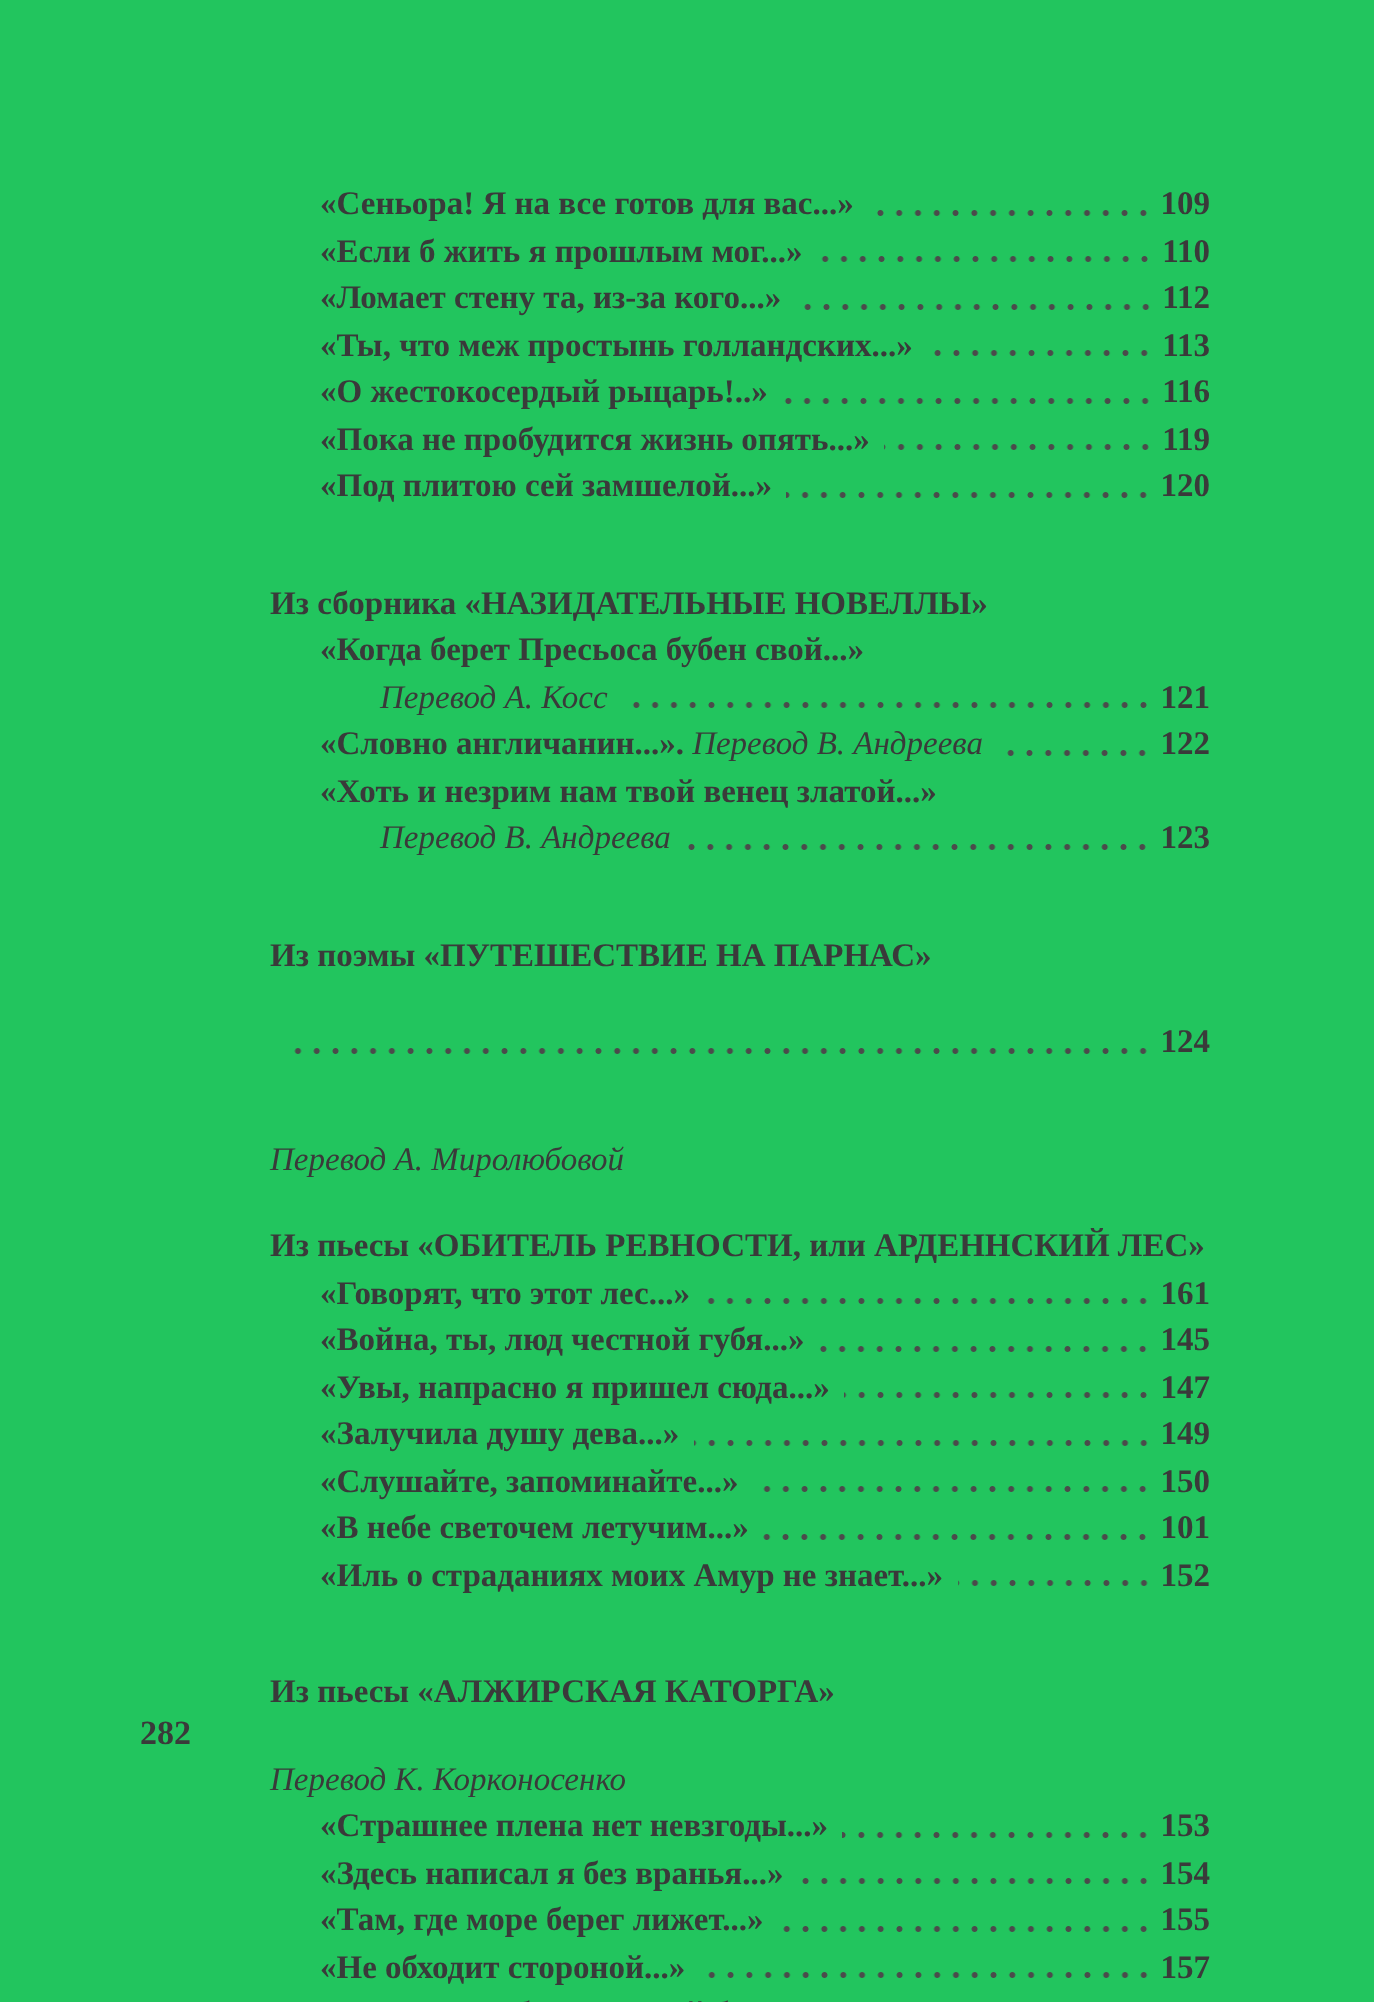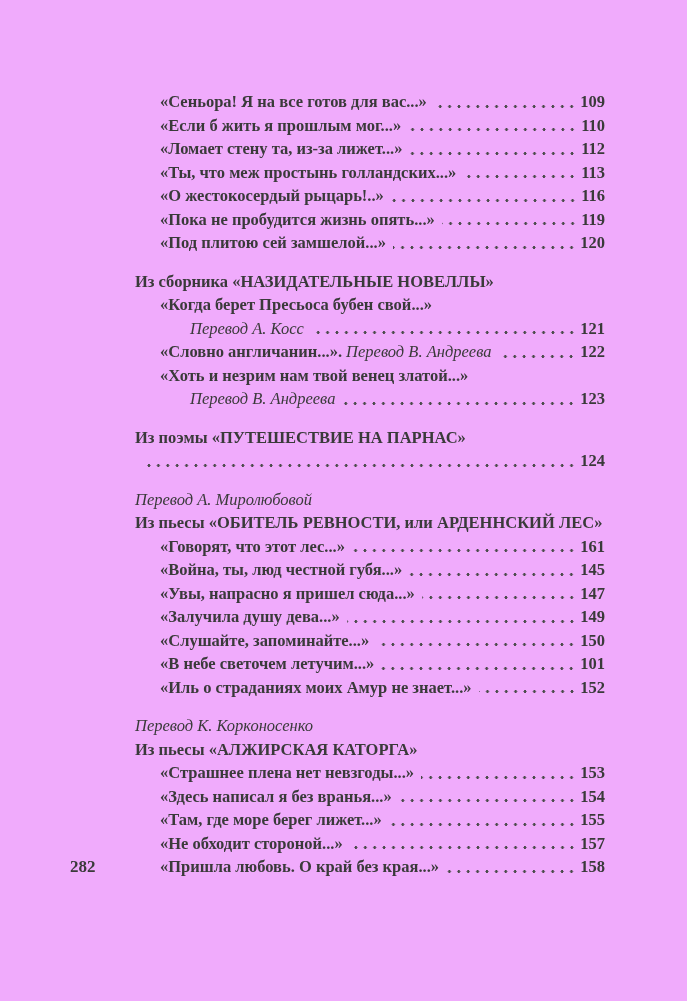--- a/index.html
+++ b/index.html
@@ -2,21 +2,21 @@
 <html><head>
 <meta charset="utf-8">
 <style>
   * { margin: 0; padding: 0; box-sizing: border-box; }
   html, body { width: 687px; height: 1001px; }
   body { background: #fdfdfc; }
   .page {
     position: relative;
     width: 687px;
     height: 1001px;
-    background: #f0abfc;
+    background: #22c55e;
     font-family: "Liberation Serif", "DejaVu Serif", serif;
     color: #3a3a3a;
     overflow: hidden;
   }
   .toc {
     position: absolute;
     left: 135px;
     top: 90px;
     width: 470px;
   }
@@ -25,21 +25,21 @@
     align-items: baseline;
     height: 23.5px;
     line-height: 23.5px;
     font-size: 16.5px;
     white-space: nowrap;
   }
   .row.heading .roman { font-weight: bold; }
   .row.entry .roman { font-weight: bold; }
   .row .italic { font-style: italic; font-weight: normal; }
   .roman + .italic { margin-left: 4px; }
-  .indent-0 { padding-left: 0; }
+  .indent-0 { padding-left: 0; margin-top: 20px; }
   .indent-1 { padding-left: 25px; }
   .indent-2 { padding-left: 55px; }
   .gap { height: 15px; }
   .leader {
     flex: 1 1 12px;
     align-self: flex-end;
     height: 3px;
     margin: 0 4px 6px 7px;
     background-image: radial-gradient(circle at 50% 50%, #4b4b4b 1.25px, rgba(0,0,0,0) 1.7px);
     background-size: 9.4px 3px;
@@ -66,21 +66,21 @@
         <span class="roman">«Сеньора! Я на все готов для вас...»</span>
         <span class="leader"></span>
         <span class="pagenum">109</span>
       </div>
       <div class="row entry indent-1">
         <span class="roman">«Если б жить я прошлым мог...»</span>
         <span class="leader"></span>
         <span class="pagenum">110</span>
       </div>
       <div class="row entry indent-1">
-        <span class="roman">«Ломает стену та, из-за лижет...»</span>
+        <span class="roman">«Ломает стену та, из-за кого...»</span>
         <span class="leader"></span>
         <span class="pagenum">112</span>
       </div>
       <div class="row entry indent-1">
         <span class="roman">«Ты, что меж простынь голландских...»</span>
         <span class="leader"></span>
         <span class="pagenum">113</span>
       </div>
       <div class="row entry indent-1">
         <span class="roman">«О жестокосердый рыцарь!..»</span>
@@ -167,25 +167,25 @@
         <span class="roman">«В небе светочем летучим...»</span>
         <span class="leader"></span>
         <span class="pagenum">101</span>
       </div>
       <div class="row entry indent-1">
         <span class="roman">«Иль о страданиях моих Амур не знает...»</span>
         <span class="leader"></span>
         <span class="pagenum">152</span>
       </div>
       <div class="gap"></div>
+      <div class="row heading indent-0">
+        <span class="roman">Из пьесы «АЛЖИРСКАЯ КАТОРГА»</span>
+      </div>
       <div class="row translator indent-0">
         <span class="italic">Перевод К. Корконосенко</span>
-      </div>
-      <div class="row heading indent-0">
-        <span class="roman">Из пьесы «АЛЖИРСКАЯ КАТОРГА»</span>
       </div>
       <div class="row entry indent-1">
         <span class="roman">«Страшнее плена нет невзгоды...»</span>
         <span class="leader"></span>
         <span class="pagenum">153</span>
       </div>
       <div class="row entry indent-1">
         <span class="roman">«Здесь написал я без вранья...»</span>
         <span class="leader"></span>
         <span class="pagenum">154</span>

